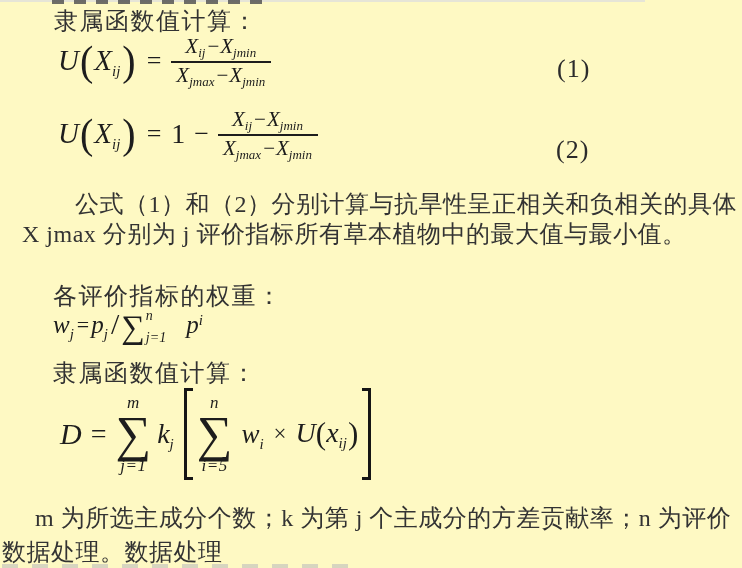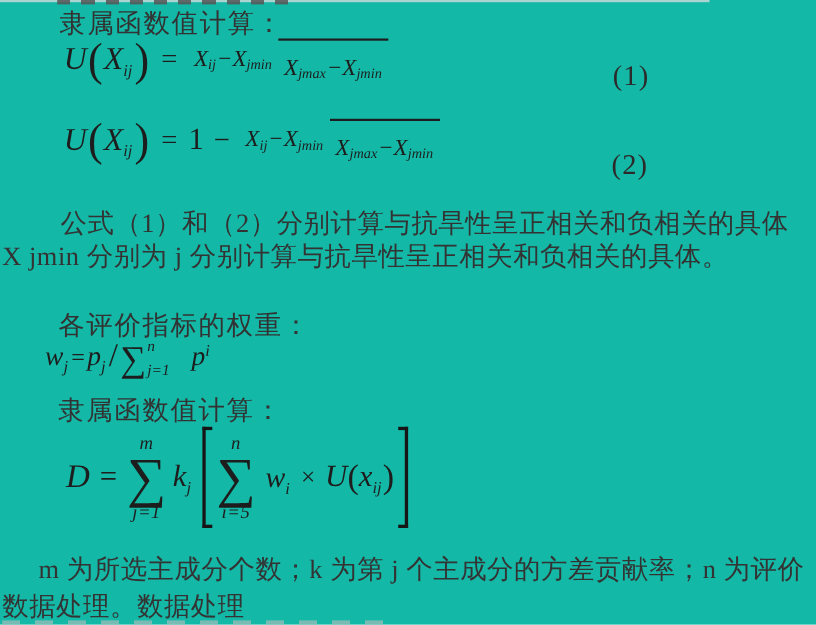--- a/index.html
+++ b/index.html
@@ -1,63 +1,63 @@
 <!DOCTYPE html>
 <html><head>
 <meta charset="utf-8">
 <style>
   html,body{margin:0;padding:0;background:#ffffff;}
   .page{
-    position:relative;width:742px;height:568px;background:#14b8a6;overflow:hidden;
+    position:relative;width:742px;height:568px;background:#fef9c3;overflow:hidden;
     font-family:"Liberation Serif","DejaVu Serif",serif;color:#333333;
   }
   
   .artifact-line{position:absolute;left:0;top:0;width:645px;height:2px;background:#dedede;opacity:.75;}
   .artifact-dashes{position:absolute;left:52px;top:0;width:212px;height:4px;
     background:repeating-linear-gradient(90deg,#555 0 12px,transparent 12px 22px);opacity:.85;}
   .artifact-bottom{position:absolute;left:2px;top:564px;width:352px;height:4px;
     background:repeating-linear-gradient(90deg,#bdbdbd 0 16px,transparent 16px 30px);opacity:.6;}
 
   .h{position:absolute;font-size:24px;letter-spacing:1.5px;color:#323232;white-space:nowrap;}
   .h1{left:54px;top:5px;}
   .h2{left:53px;top:280px;}
   .h3{left:53px;top:357px;}
 
   .para{position:absolute;left:2px;font-size:24px;color:#333;letter-spacing:.5px;white-space:nowrap;}
-  .para1{top:189px;line-height:30px;}
+  .para1{top:189px;line-height:30px;margin-left:20px;}
   .para1 .ln1{padding-left:53px;}
   .para2{top:501px;line-height:34px;}
   .para2 .ln1{padding-left:33px;}
 
   
   .eq{position:absolute;display:flex;align-items:center;color:#1d1d1d;}
   .mi{font-style:italic;}
   .sub{font-size:15px;font-style:italic;position:relative;top:.4em;margin-right:1px;}
   .sup{font-size:15px;font-style:italic;position:relative;top:-.55em;}
   .group{display:inline-block;white-space:nowrap;}
 
   
   .eq1{left:58px;top:34px;}
   .eq2{left:58px;top:107px;}
   .lhs{font-size:29px;}
   .paren{font-size:40px;font-weight:300;line-height:1;display:inline-block;transform:scaleY(1.06);vertical-align:-4px;margin:0 1px;}
   .equals{font-size:26px;margin:0 10px;}
   .one{font-size:28px;margin-right:9px;}
   .minusbig{font-size:26px;margin-right:9px;}
-  .frac{display:inline-flex;align-items:center;font-size:21px;font-style:italic;}
+  .frac{display:inline-flex;flex-direction:column;align-items:center;font-size:21px;font-style:italic;}
   .frac .num{padding:0 5px 2px;white-space:nowrap;}
-  .frac .den{border-top:2px solid #1d1d1d;padding:12px 5px 0;white-space:nowrap;}
+  .frac .den{border-top:2px solid #1d1d1d;padding:0 5px 0;white-space:nowrap;}
   .frac .sub{font-size:13px;top:.3em;}
   .frac .op{margin:0 1px;font-style:normal;}
   .eqnum{position:absolute;font-size:26px;color:#2b2b2b;letter-spacing:1px;}
   .n1{left:557px;top:54px;}
   .n2{left:556px;top:135px;}
 
   
-  .weq{left:41px;top:306px;font-size:25px;font-style:italic;}
+  .weq{left:53px;top:306px;font-size:25px;font-style:italic;}
   .weq .equals{font-size:22px;margin:0 2px;font-style:normal;}
   .weq .slash{font-size:30px;font-style:normal;margin:0 2px;position:relative;top:-1px;}
   .weq .sigma-inline{font-size:33px;font-style:normal;line-height:1;position:relative;top:2px;}
   .weq .limstack{display:inline-flex;flex-direction:column;justify-content:space-between;height:38px;font-size:14px;margin-left:1px;position:relative;top:2px;}
   .weq .p2{margin-left:20px;}
 
   
   .deq{left:60px;top:386px;height:96px;}
   .deq .d{font-size:30px;font-style:italic;}
   .deq .equals{font-size:28px;margin:0 9px;}
@@ -101,21 +101,21 @@
     <span class="minusbig">−</span>
     <span class="frac">
       <span class="num"><span class="mi">X</span><span class="sub">ij</span><span class="op">−</span><span class="mi">X</span><span class="sub">jmin</span></span>
       <span class="den"><span class="mi">X</span><span class="sub">jmax</span><span class="op">−</span><span class="mi">X</span><span class="sub">jmin</span></span>
     </span>
   </div>
   <div class="eqnum n2">(2)</div>
 
   <div class="para para1">
     <div class="ln1">公式（1）和（2）分别计算与抗旱性呈正相关和负相关的具体</div>
-    <div>X jmin 分别为 j 分别计算与抗旱性呈正相关和负相关的具体。</div>
+    <div>X jmax 分别为 j 评价指标所有草本植物中的最大值与最小值。</div>
   </div>
 
   <div class="h h2">各评价指标的权重：</div>
 
   <div class="eq weq">
     <span class="group"><span class="mi">w</span><span class="sub">j</span></span>
     <span class="equals">=</span>
     <span class="group"><span class="mi">p</span><span class="sub">j</span></span>
     <span class="slash">/</span>
     <span class="sigma-inline">∑</span>

